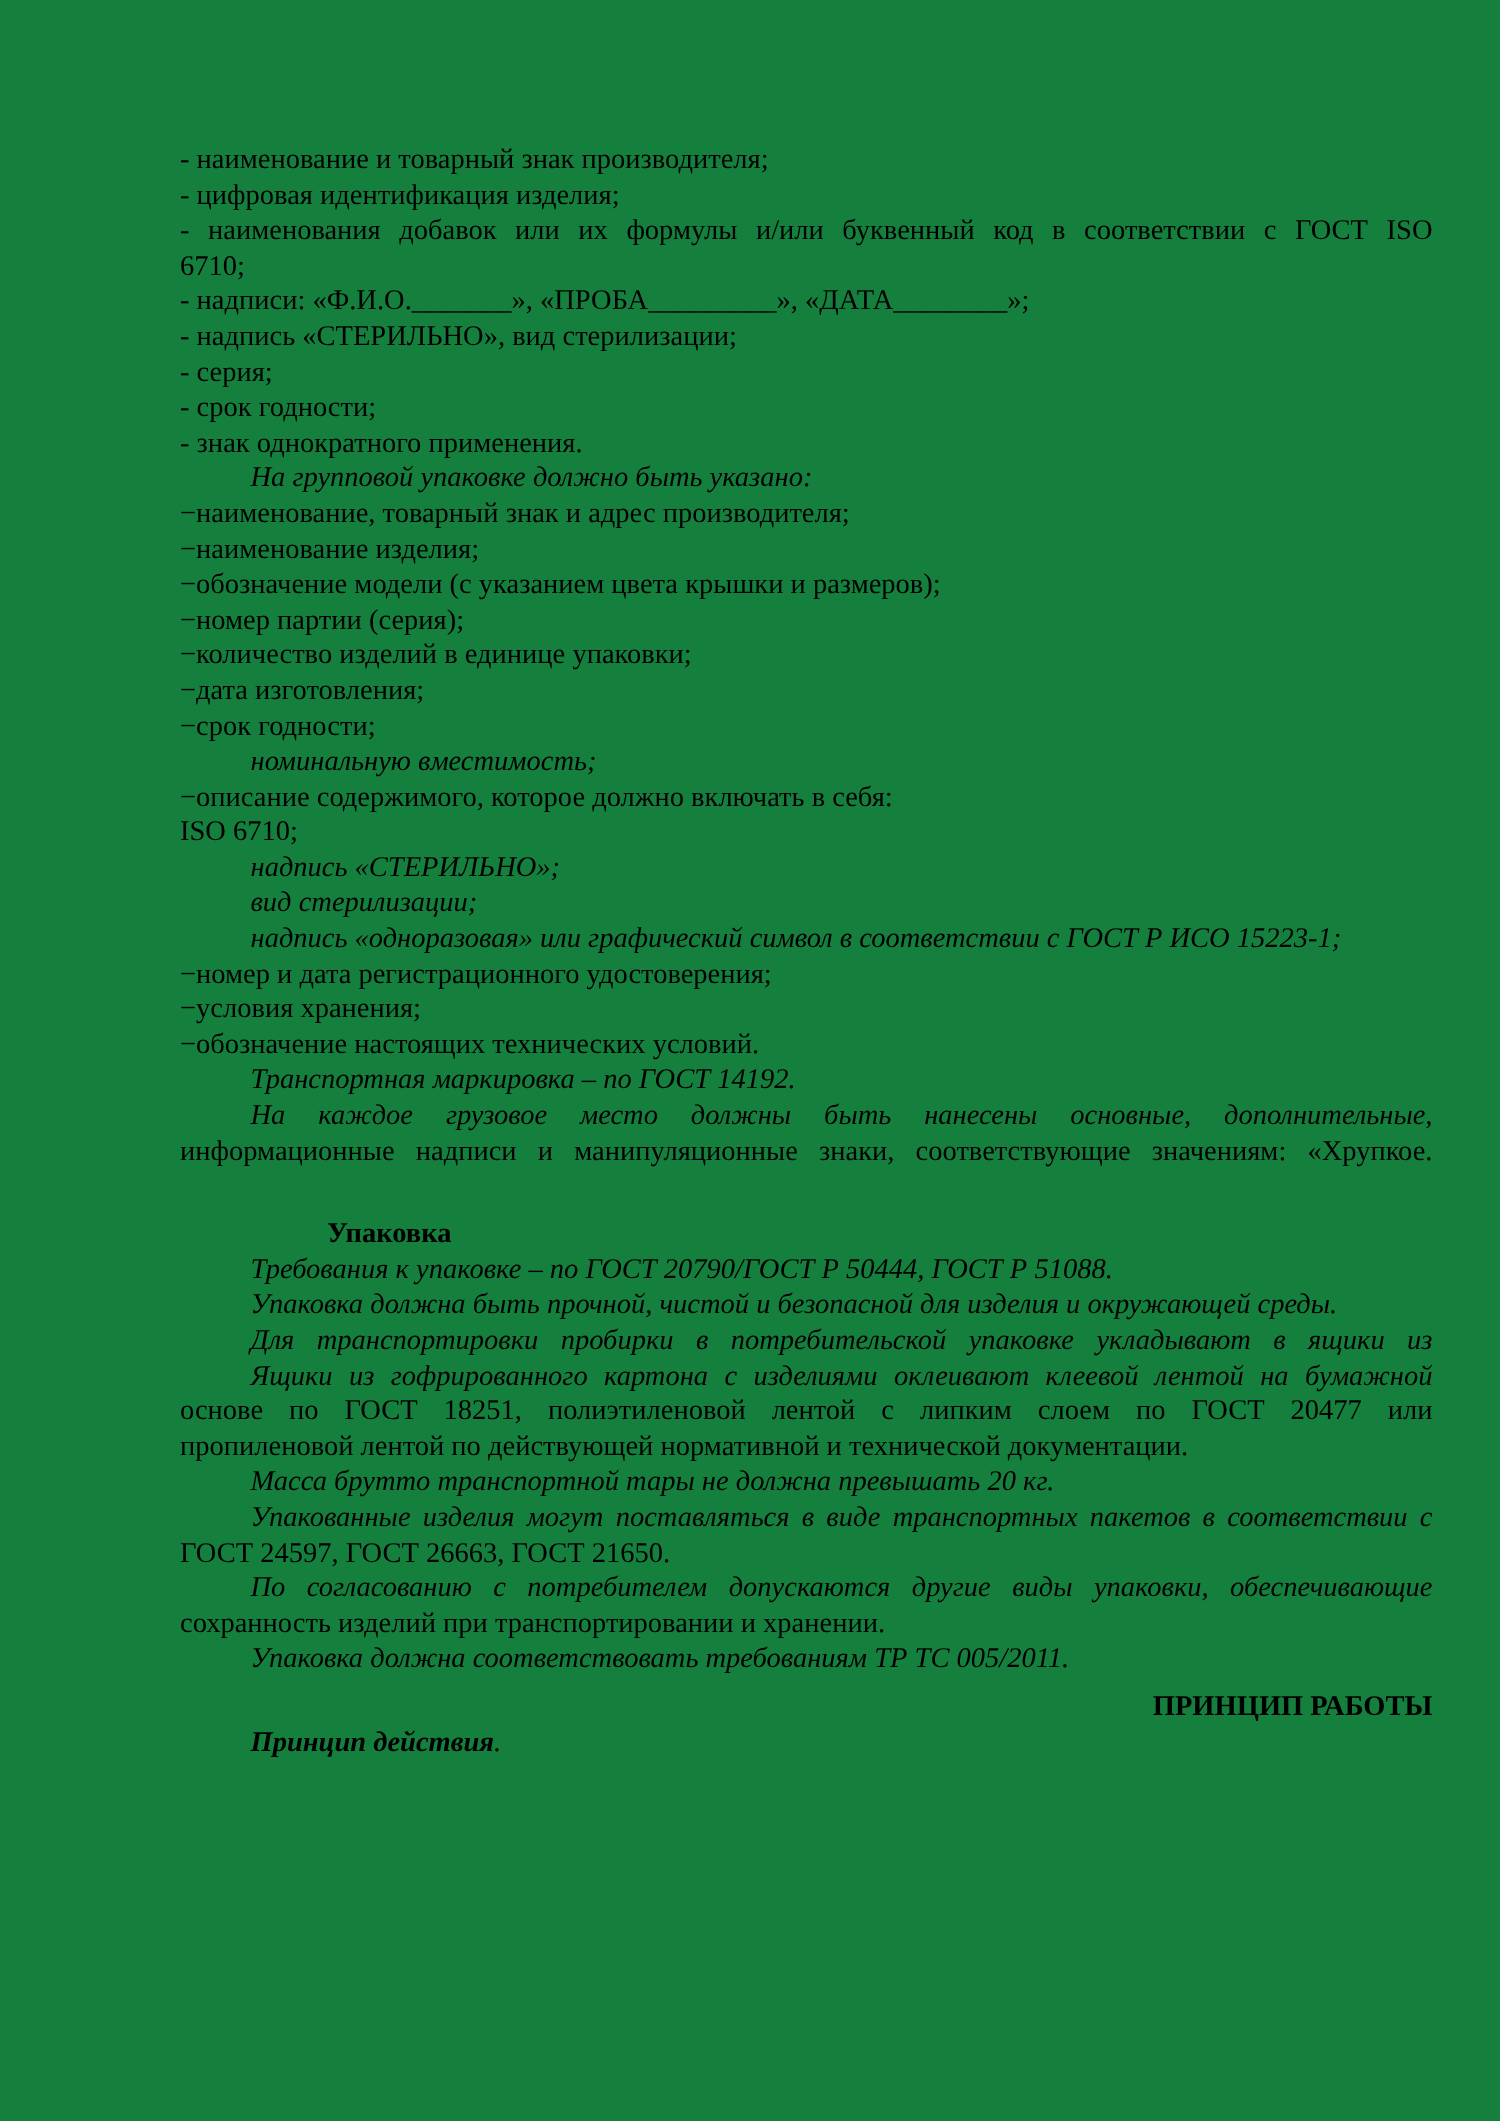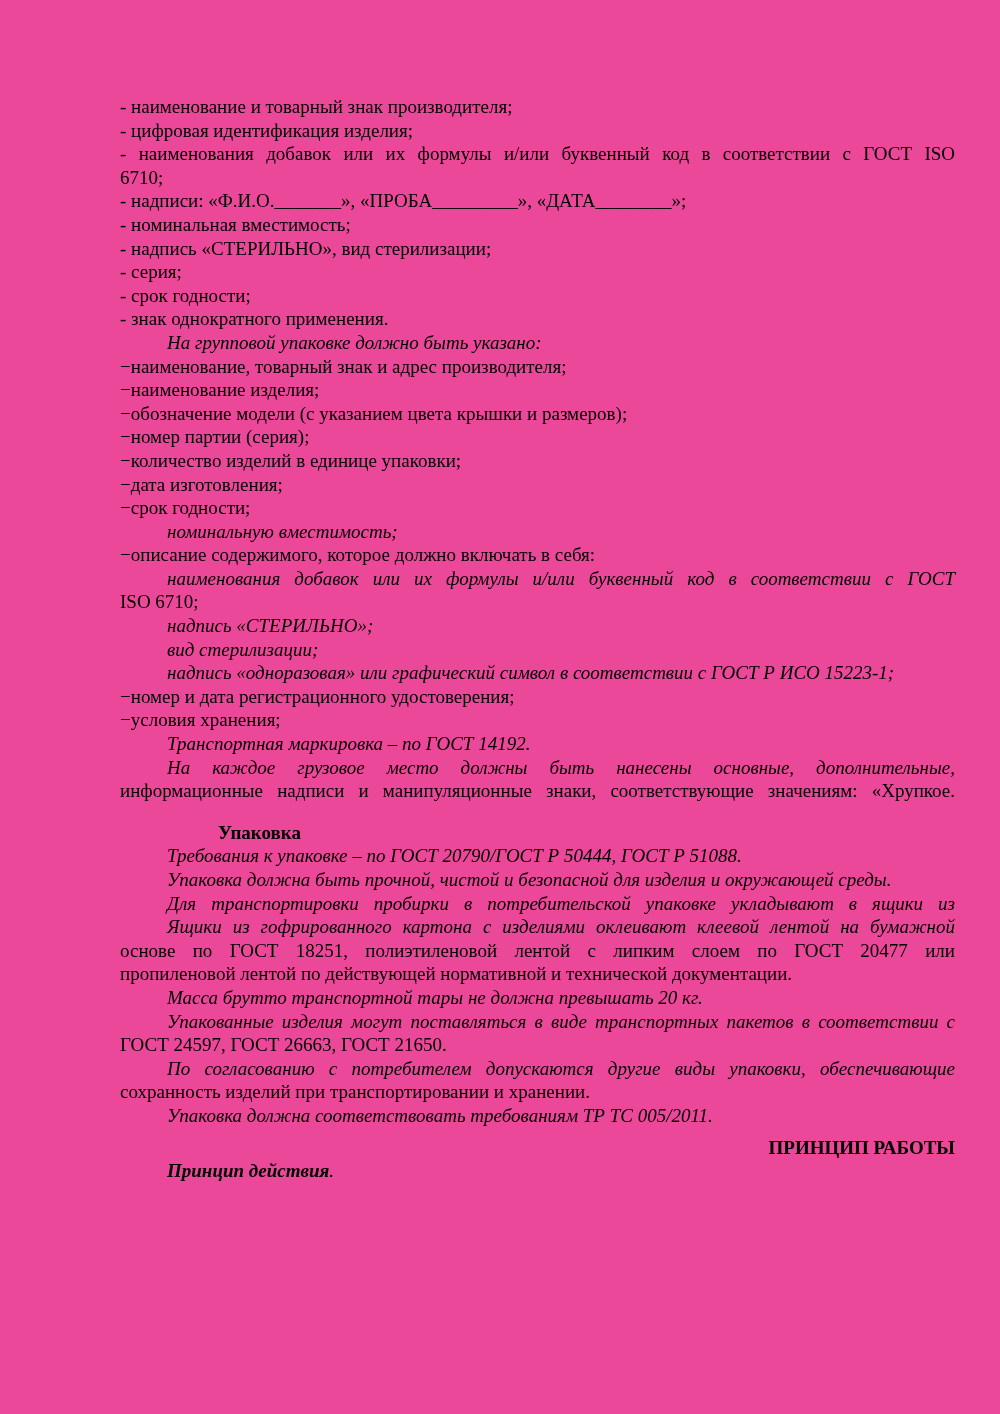--- a/index.html
+++ b/index.html
@@ -5,21 +5,21 @@
   html, body {
     margin: 0;
     padding: 0;
     background: #ffffff;
   }
   .page {
     position: relative;
     box-sizing: border-box;
     width: 1000px;
     height: 1414px;
-    background: #ec4899;
+    background: #15803d;
     color: #000000;
     font-family: "Liberation Serif", "DejaVu Serif", serif;
     font-size: 19px;
     line-height: 23.6px;
     padding: 95px 45px 40px 120px;
     overflow: hidden;
   }
   .content {
     width: 835px;
   }
@@ -40,46 +40,45 @@
 </head>
 <body>
 
 <div class="page">
   <div class="content">
       <div class="line">- наименование и товарный знак производителя;</div>
       <div class="line">- цифровая идентификация изделия;</div>
       <div class="line just">- наименования добавок или их формулы и/или буквенный код в соответствии с ГОСТ ISO</div>
       <div class="line">6710;</div>
       <div class="line">- надписи: «Ф.И.О._______», «ПРОБА_________», «ДАТА________»;</div>
-      <div class="line">- номинальная вместимость;</div>
       <div class="line">- надпись «СТЕРИЛЬНО», вид стерилизации;</div>
       <div class="line">- серия;</div>
       <div class="line">- срок годности;</div>
       <div class="line">- знак однократного применения.</div>
       <div class="line i1">На групповой упаковке должно быть указано:</div>
       <div class="line">−наименование, товарный знак и адрес производителя;</div>
       <div class="line">−наименование изделия;</div>
       <div class="line">−обозначение модели (с указанием цвета крышки и размеров);</div>
       <div class="line">−номер партии (серия);</div>
       <div class="line">−количество изделий в единице упаковки;</div>
       <div class="line">−дата изготовления;</div>
       <div class="line">−срок годности;</div>
       <div class="line i1">номинальную вместимость;</div>
       <div class="line">−описание содержимого, которое должно включать в себя:</div>
-      <div class="line i1 just">наименования добавок или их формулы и/или буквенный код в соответствии с ГОСТ</div>
       <div class="line">ISO 6710;</div>
       <div class="line i1">надпись «СТЕРИЛЬНО»;</div>
       <div class="line i1">вид стерилизации;</div>
       <div class="line i1">надпись «одноразовая» или графический символ в соответствии с ГОСТ Р ИСО 15223-1;</div>
       <div class="line">−номер и дата регистрационного удостоверения;</div>
       <div class="line">−условия хранения;</div>
+      <div class="line">−обозначение настоящих технических условий.</div>
       <div class="line i1">Транспортная маркировка – по ГОСТ 14192.</div>
       <div class="line i1 just">На каждое грузовое место должны быть нанесены основные, дополнительные,</div>
       <div class="line just">информационные надписи и манипуляционные знаки, соответствующие значениям: «Хрупкое.</div>
-      <div class="line i2 bold" style="margin-top: 18px;">Упаковка</div>
+      <div class="line i2 bold" style="margin-top: 32px;">Упаковка</div>
       <div class="line i1">Требования к упаковке – по ГОСТ 20790/ГОСТ Р 50444, ГОСТ Р 51088.</div>
       <div class="line i1">Упаковка должна быть прочной, чистой и безопасной для изделия и окружающей среды.</div>
       <div class="line i1 just">Для транспортировки пробирки в потребительской упаковке укладывают в ящики из</div>
       <div class="line i1 just">Ящики из гофрированного картона с изделиями оклеивают клеевой лентой на бумажной</div>
       <div class="line just">основе по ГОСТ 18251, полиэтиленовой лентой с липким слоем по ГОСТ 20477 или</div>
       <div class="line">пропиленовой лентой по действующей нормативной и технической документации.</div>
       <div class="line i1">Масса брутто транспортной тары не должна превышать 20 кг.</div>
       <div class="line i1 just">Упакованные изделия могут поставляться в виде транспортных пакетов в соответствии с</div>
       <div class="line">ГОСТ 24597, ГОСТ 26663, ГОСТ 21650.</div>
       <div class="line i1 just">По согласованию с потребителем допускаются другие виды упаковки, обеспечивающие</div>

